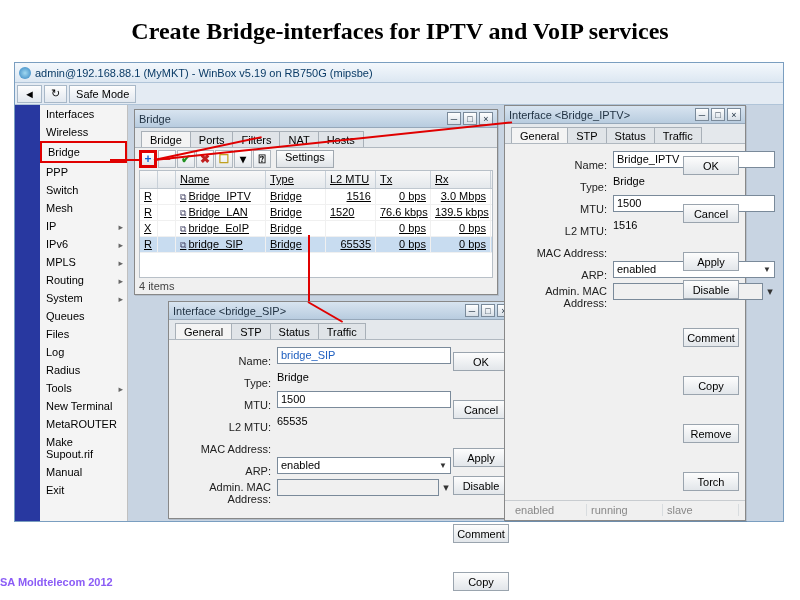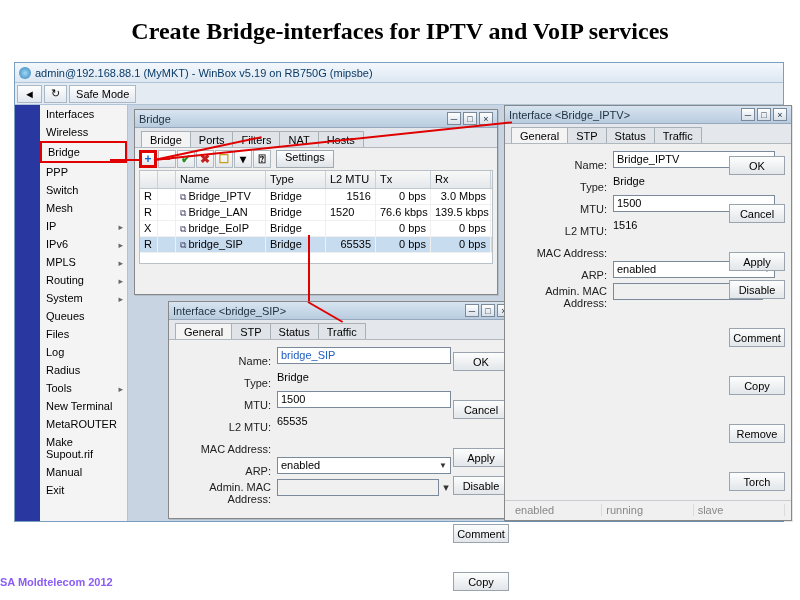--- a/index.html
+++ b/index.html
@@ -115,21 +115,21 @@
         <div class="tbar">
           <div class="ibtn red" style="color:#1060d0">+</div>
           <div class="ibtn" style="color:#c02020">−</div>
           <div class="ibtn" style="color:#209020">✔</div>
           <div class="ibtn" style="color:#c02020">✖</div>
           <div class="ibtn" style="color:#c0a020">☐</div>
           <div class="ibtn">▾</div>
           <div class="ibtn">⍰</div>
           <div class="sbtn">Settings</div>
         </div>
-        <div class="grid" style="margin:0 4px; height:94px;">
+        <div class="grid" style="margin:0 4px; height:108px;text-decoration:underline;">
           <div class="grid-head" id="bridge-head">
               <div style="width: 18px;"></div>
               <div style="width: 18px;"></div>
               <div style="width: 90px;">Name</div>
               <div style="width: 60px;">Type</div>
               <div style="width: 50px;">L2 MTU</div>
               <div style="width: 55px;">Tx</div>
               <div style="width: 60px;">Rx</div>
             </div>
           <div id="bridge-body">
@@ -164,20 +164,21 @@
                 <div style="width: 18px;">R</div>
                 <div style="width: 18px;"></div>
                 <div style="width: 90px;"><span class="ico">⧉</span>bridge_SIP</div>
                 <div style="width: 60px;">Bridge</div>
                 <div style="width: 50px; text-align: right;">65535</div>
                 <div style="width: 55px; text-align: right;">0 bps</div>
                 <div style="width: 60px; text-align: right;">0 bps</div>
               </div>
             </div>
         </div>
+        <div class="status">4 items</div>
       </div>
 
       <div class="win" style="left:40px; top:196px; width:348px; height:218px;">
         <div class="win-title">
           <span>Interface &lt;bridge_SIP&gt;</span>
           <span class="spacer"></span>
           <span class="win-ctrl">─</span>
           <span class="win-ctrl">□</span>
           <span class="win-ctrl">×</span>
         </div>
@@ -228,21 +229,21 @@
             <button>Cancel</button>
             <button>Apply</button>
             <button style="margin-top: 6px;">Disable</button>
             <button>Comment</button>
             <button>Copy</button>
             <button>Remove</button>
             <button>Torch</button>
           </div>
       </div>
 
-      <div class="win" style="left:376px; top:0; width:288px; height:416px;">
+      <div class="win" style="left:376px; top:0; width:242px; height:416px;">
         <div class="win-title">
           <span>Interface &lt;Bridge_IPTV&gt;</span>
           <span class="spacer"></span>
           <span class="win-ctrl">─</span>
           <span class="win-ctrl">□</span>
           <span class="win-ctrl">×</span>
         </div>
         <div class="tabs" id="iptv-tabs">
             <div class="tab active">General</div>
             <div class="tab">STP</div>

